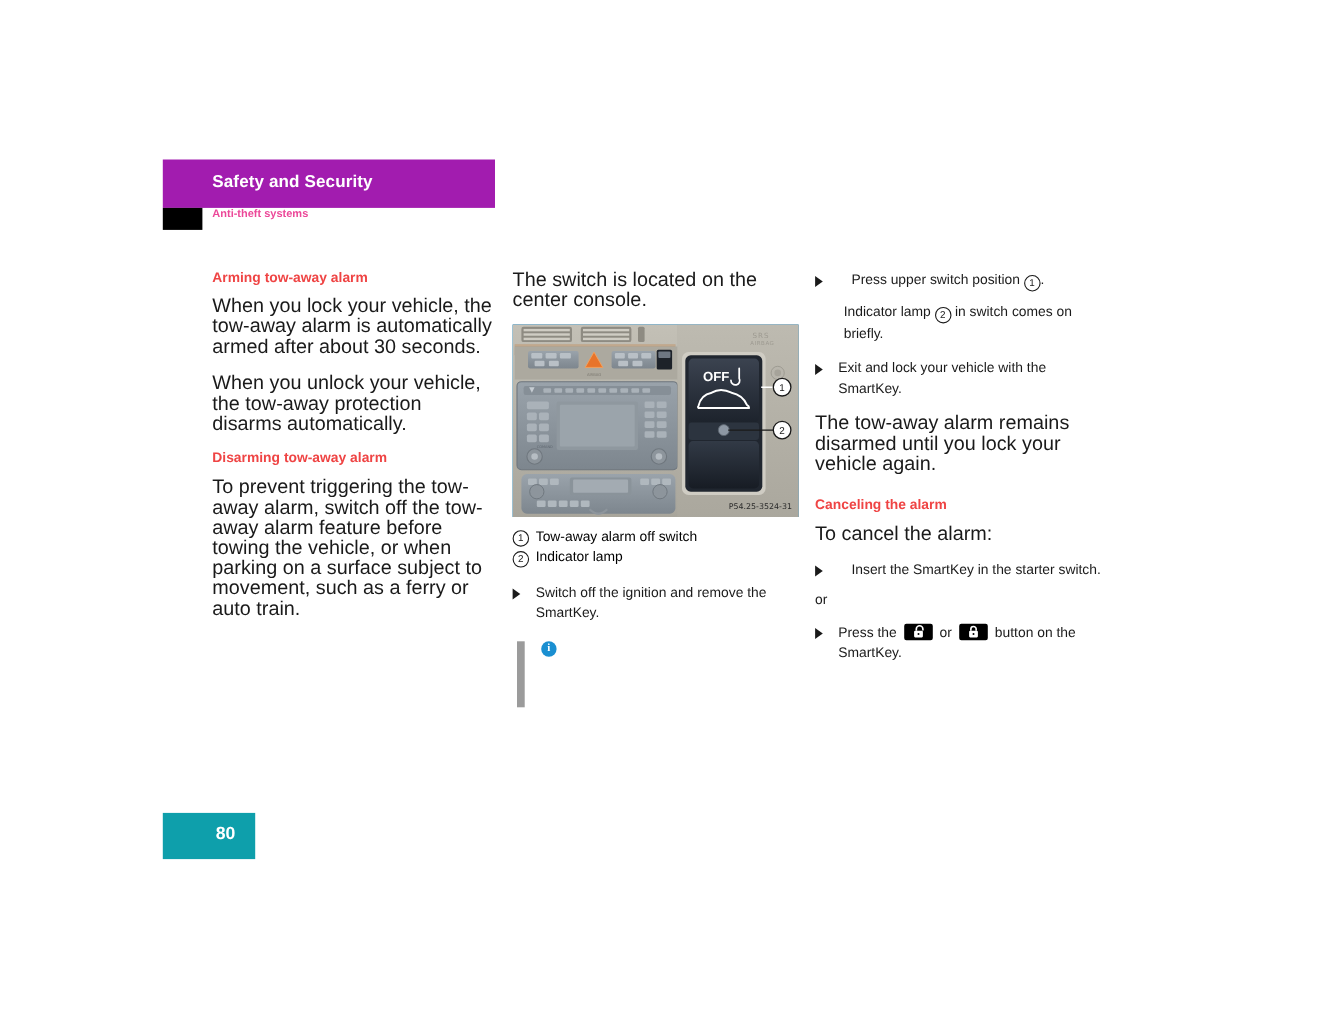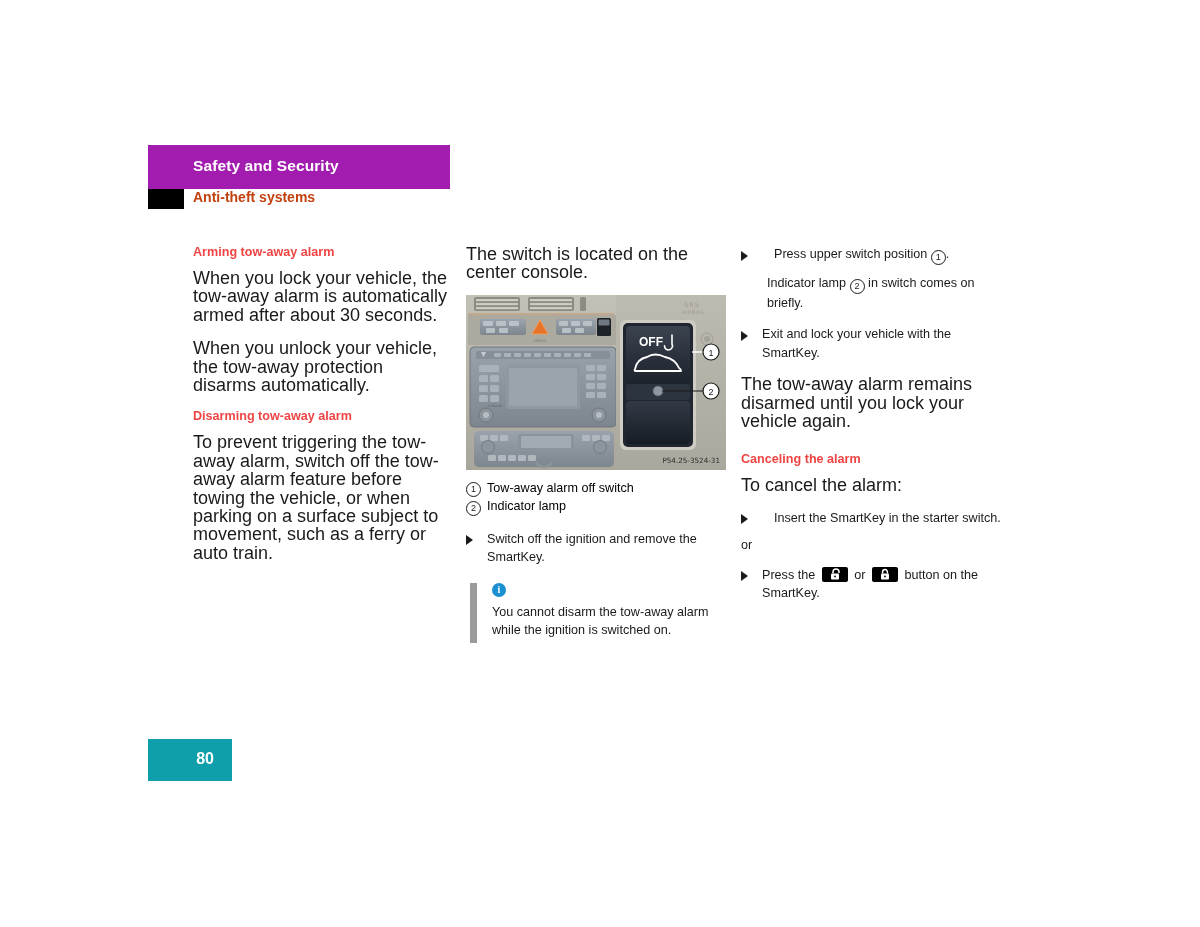--- a/index.html
+++ b/index.html
@@ -55,23 +55,23 @@
     left: 0;
     top: 0;
     width: 36px;
     height: 20px;
     background: #000000;
   }
   .header-sub-title {
     position: absolute;
     left: 45px;
     top: 0px;
-    font-size: 14px;
+    font-size: 10px;
     font-weight: bold;
-    color: #c2410c;
+    color: #ec4899;
     white-space: nowrap;
   }
 
   
   .col {
     position: absolute;
     top: 245px;
   }
   .col-left  { left: 193px; width: 258px; }
   .col-mid   { left: 466px; width: 262px; }
@@ -439,21 +439,20 @@
     </div>
 
     <div class="bullet-item">
       <span class="tri"></span>
       <span class="bullet-text">Switch off the ignition and remove the SmartKey.</span>
     </div>
 
     <div class="note">
       <div class="note-bar"></div>
       <div class="note-icon">i</div>
-      <p class="note-text">You cannot disarm the tow-away alarm while the ignition is switched on.</p>
     </div>
   </div>
 
   <div class="col col-right">
 
     <div class="bullet-item tight">
       <span class="tri"></span>
       <span class="bullet-text"><span>Press upper switch position </span><span class="circnum inline">1</span><span>.</span></span>
     </div>
 

